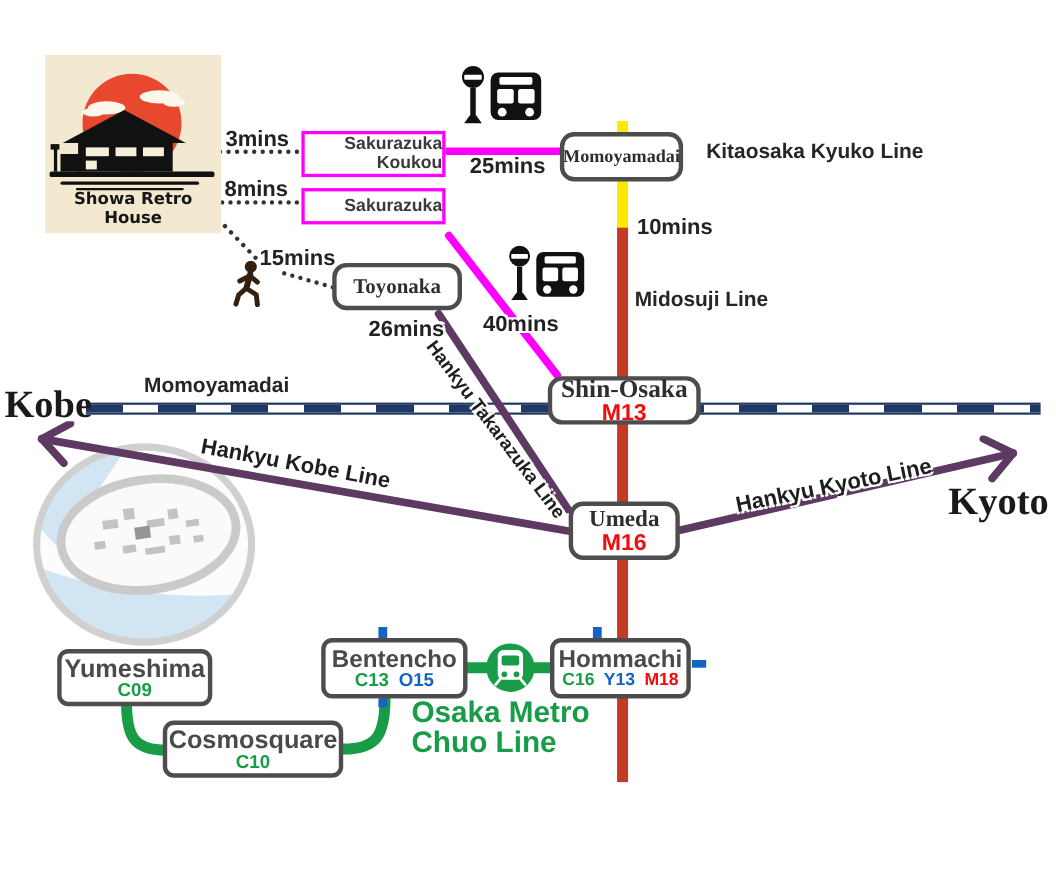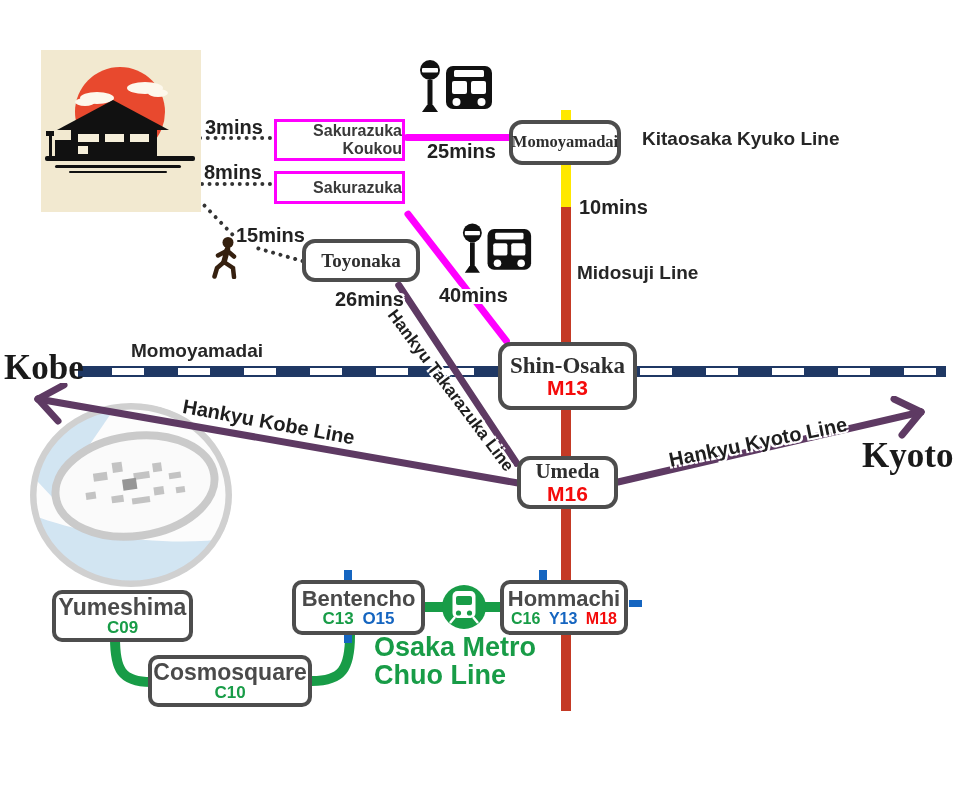--- a/index.html
+++ b/index.html
@@ -152,20 +152,21 @@
         <rect x="14" y="115" width="126" height="3" rx="1.5"></rect>
         <rect x="28" y="121" width="98" height="2" rx="1"></rect>
       </g>
       <g fill="#f6efda">
         <rect x="37" y="84" width="21" height="8"></rect>
         <rect x="64" y="84" width="19" height="8"></rect>
         <rect x="89" y="84" width="19" height="8"></rect>
         <rect x="37" y="96" width="10" height="8"></rect>
       </g>
     </svg>
+    <div class="caption">Showa Retro House</div>
   </div>
 
   <svg class="abs" style="left:210px;top:237px;z-index:3;" width="33" height="42" viewBox="0 0 33 42">
     <circle cx="18" cy="5.5" r="5.5" fill="var(--walk-brown)"></circle>
     <g stroke="var(--walk-brown)" stroke-width="5.5" stroke-linecap="round" fill="none">
       <path d="M 17.5,12 L 14,25"></path>
     </g>
     <g stroke="var(--walk-brown)" stroke-width="4.5" stroke-linecap="round" fill="none">
       <path d="M 16.5,14 L 8,18.5"></path>
       <path d="M 17,13.5 L 24,19.5"></path>
@@ -235,21 +236,21 @@
   </div>
 
   <div class="sbox" style="left:302px;top:239px;width:118px;height:43px;">
     <span class="nm" style="font-size:19px;">Toyonaka</span>
   </div>
 
   <div class="sbox" style="left:509px;top:120px;width:112px;height:45px;">
     <span class="nm" style="font-size:16.5px;">Momoyamadai</span>
   </div>
 
-  <div class="sbox" style="left:498px;top:342px;width:139px;height:68px;">
+  <div class="sbox" style="left:498px;top:342px;width:139px;height:44px;">
     <span class="nm" style="font-size:23px;">Shin-Osaka</span>
     <span class="cd" style="font-size:21px;"><span style="color: rgb(244, 11, 11);">M13</span></span>
   </div>
 
   <div class="sbox" style="left:517px;top:456px;width:101px;height:53px;">
     <span class="nm" style="font-size:21px;">Umeda</span>
     <span class="cd" style="font-size:21px;"><span style="color: rgb(244, 11, 11); margin-top: 32px;">M16</span></span>
   </div>
 
   <div class="sbox" style="left:52px;top:590px;width:141px;height:52px;border-radius:10px;">

